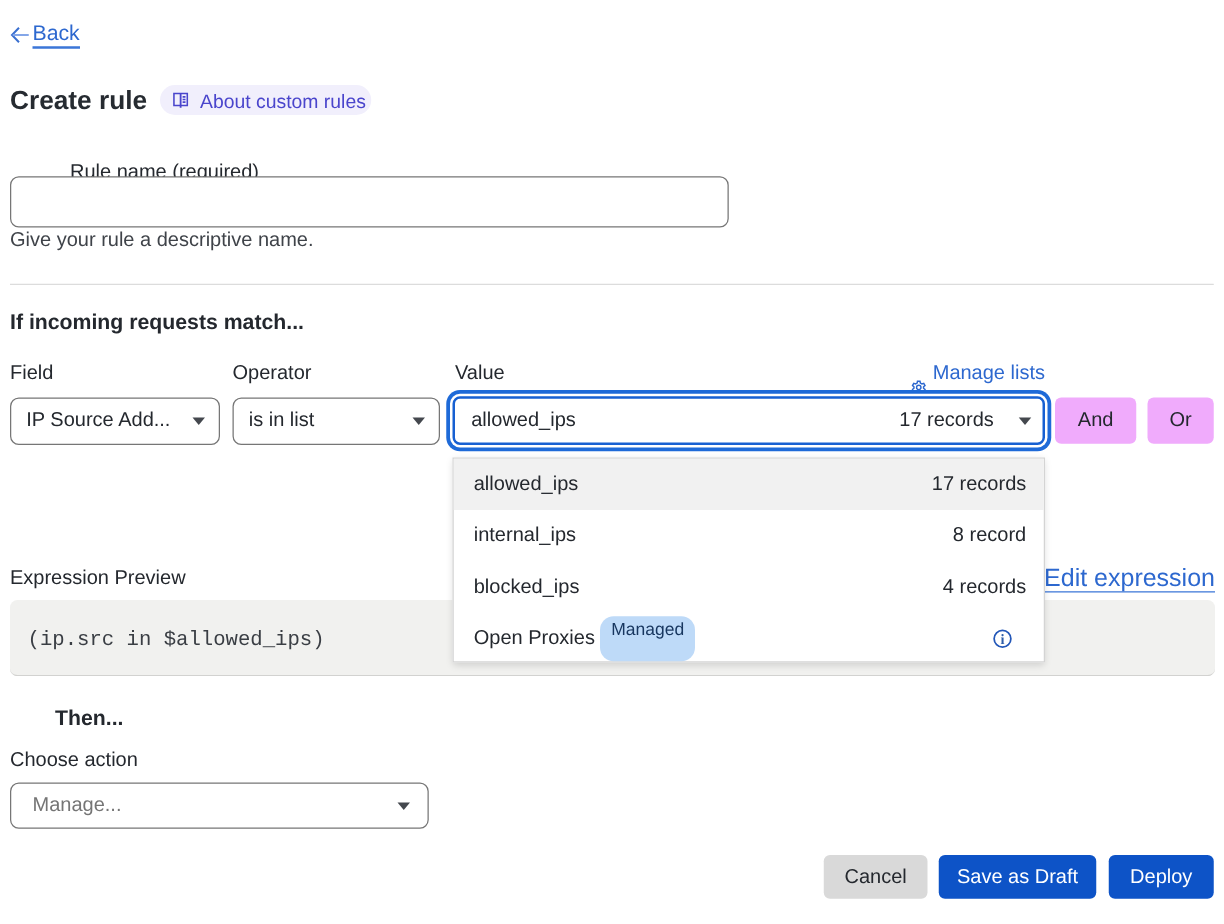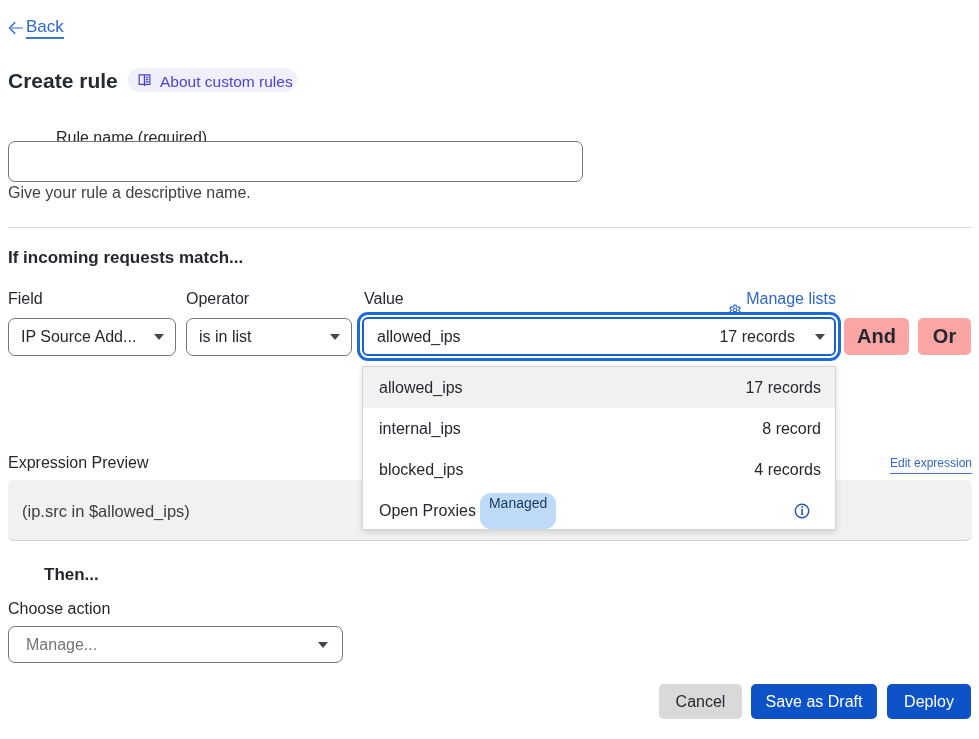--- a/index.html
+++ b/index.html
@@ -40,30 +40,30 @@
   .caret { width:0; height:0; border-left:5.5px solid transparent; border-right:5.5px solid transparent; border-top:6.5px solid #44484e; }
   #sel-field { left:8px; top:318px; width:168px; height:38px; padding:0 11px 0 12px; }
   #sel-op    { left:186px; top:318px; width:166px; height:38px; padding:0 11px 0 12px;justify-content:center; }
   .grow { flex:1; }
 
   #sel-value { left:362px; top:317px; width:474px; height:39px; border:2px solid #1760d2; border-radius:6px; background:#fff;
                box-shadow:0 0 0 2px #fff, 0 0 0 5px #1e6ad8; display:flex; align-items:center; font-size:16px; color:#24282e;
                padding:0 9px 0 13px; }
   #sel-value .records { margin-right:20px; }
 
-  .greybtn { background:#fca5a5; border-radius:5px; font-size:20px; color:#24282e; display:flex; align-items:center; justify-content:center;font-weight:bold; }
+  .greybtn { background:#f0abfc; border-radius:5px; font-size:16px; color:#24282e; display:flex; align-items:center; justify-content:center; }
   #btn-and { left:844px; top:318px; width:65px; height:37px; }
   #btn-or  { left:918px; top:318px; width:53px; height:37px; }
 
   
   #lbl-expr { left:8px; top:453px; }
-  #editexpr { right:7px; top:454px; white-space:nowrap; font-size:12px; color:#2d68cf; border-bottom:1px solid #3b76d8; padding-bottom:1px; line-height:18px; }
+  #editexpr { right:7px; top:454px; white-space:nowrap; font-size:20px; color:#2d68cf; border-bottom:1px solid #3b76d8; padding-bottom:1px; line-height:18px; }
   #exprbox { left:8px; top:480px; width:964px; height:61px; background:#f1f1ef; border-radius:6px; border-bottom:1px solid #d2d2d0; }
   #divider1 { left:8px; top:227px; width:963px; height:1px; background:#dcdcdc; }
-  #exprtext { left:22px; top:502px; font-family:Liberation Sans, sans-serif; font-size:16.5px; color:#3a3e44; }
+  #exprtext { left:22px; top:502px; font-family:Liberation Mono, monospace; font-size:16.5px; color:#3a3e44; }
 
   
   #menu { left:362px; top:366px; width:474px; height:164px; background:#fff; border:1px solid #d4d4d4; box-shadow:0 2px 6px rgba(0,0,0,0.15); z-index:5; }
   .mrow { height:41px; display:flex; align-items:center; padding:0 14px 0 16px; font-size:16px; color:#24282e; }
   .mrow .grow { flex:1; }
   .mrow.selrow { background:#f1f1f1; }
   #mpill { background:#bedaf8; color:#17365f; font-size:14px; border-radius:11px; height:36px; line-height:21px; padding:0 9px; margin-left:4px; }
 
   
   #h2b { left:8px; top:564px;margin-left:36px; }

